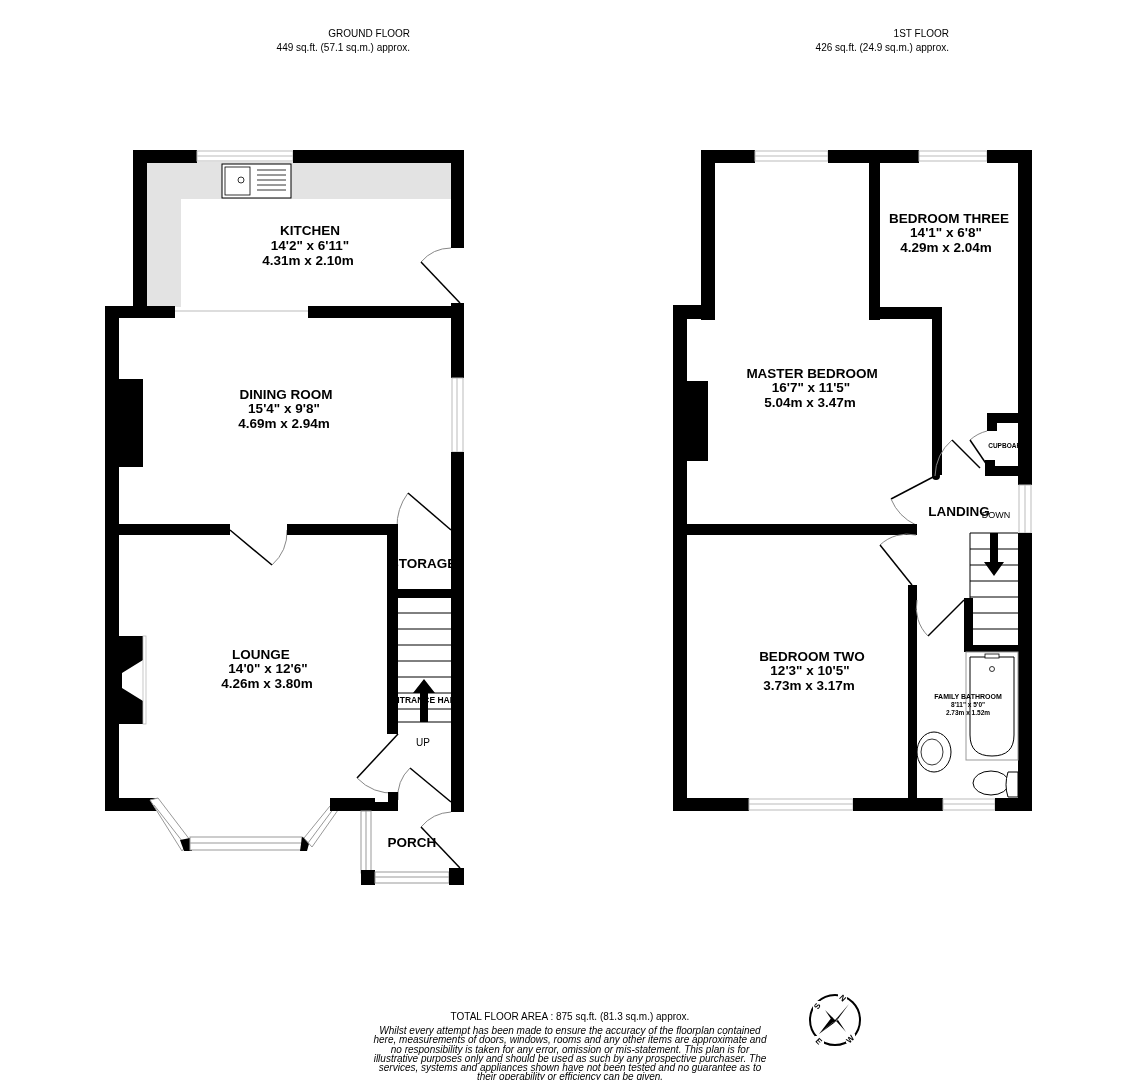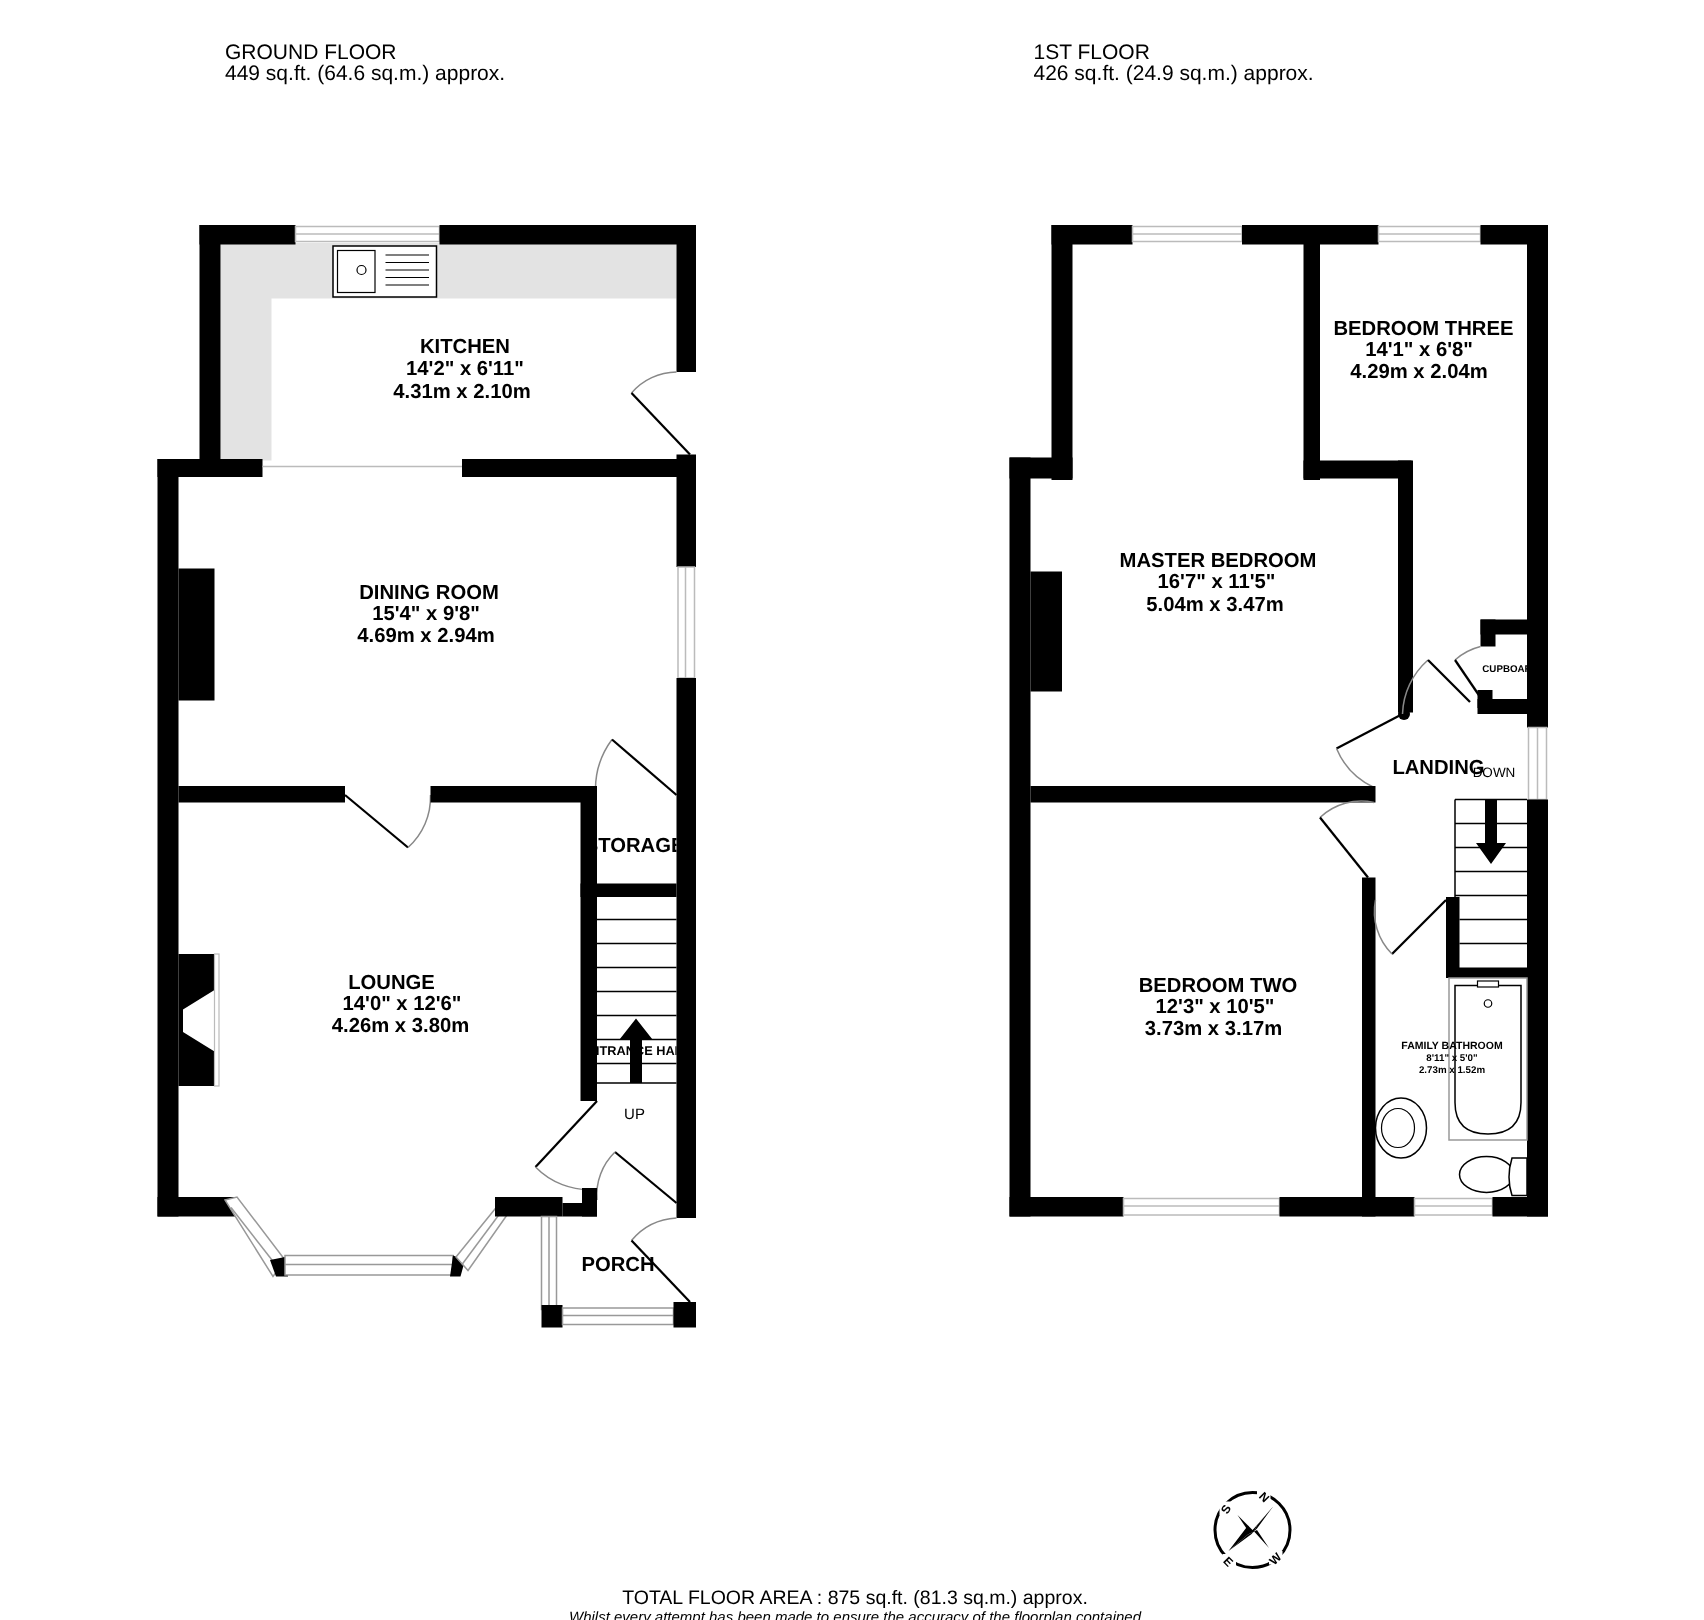--- a/index.html
+++ b/index.html
@@ -1,36 +1,36 @@
 <!DOCTYPE html>
 <html><head>
 <meta charset="utf-8">
 <style>
   html, body { margin: 0; padding: 0; background: #ffffff; }
   body { width: 1136px; height: 1080px; position: relative; overflow: hidden;
          font-family: "Liberation Sans", sans-serif; color: #000; }
-  .floor-heading { position: absolute; text-align: left; font-size: 14px; line-height: 14px; }
+  .floor-heading { position: absolute; text-align: right; font-size: 10px; line-height: 14px; }
   .floor-heading .t { display: block; }
   #gf-head { left: 150px; top: 27px; width: 260px; }
   #ff-head { left: 689px; top: 27px; width: 260px; }
   svg#plan { position: absolute; left: 0; top: 0; }
   .room-label { font-family: "Liberation Sans", sans-serif; font-weight: bold; text-anchor: middle; fill: #000; }
   .small-label { font-family: "Liberation Sans", sans-serif; text-anchor: middle; fill: #000; }
   .footer { position: absolute; left: 370px; top: 1010px; width: 400px; text-align: center; }
-  .footer .total { font-size: 13px; line-height: 13px; display: block; margin-bottom: 3px; margin-top: 48px; }
+  .footer .total { font-size: 10px; line-height: 13px; display: block; margin-bottom: 3px; }
   .footer .disclaimer { font-size: 10px; line-height: 9.3px; display: block; font-style: italic; }
   .footer .made { font-size: 7.6px; line-height: 9.3px; display: block; }
   .compass { position: absolute; left: 805px; top: 990px; width: 60px; height: 60px; }
 </style>
 </head>
 <body>
 
 <div class="floor-heading" id="gf-head">
   <span class="t">GROUND FLOOR</span>
-  <span class="t">449 sq.ft. (64.6 sq.m.) approx.</span>
+  <span class="t">449 sq.ft. (57.1 sq.m.) approx.</span>
 </div>
 <div class="floor-heading" id="ff-head">
   <span class="t">1ST FLOOR</span>
   <span class="t">426 sq.ft. (24.9 sq.m.) approx.</span>
 </div>
 
 <svg id="plan" width="1136" height="1080" viewBox="0 0 1136 1080" xmlns="http://www.w3.org/2000/svg">
 
   <g>
 

